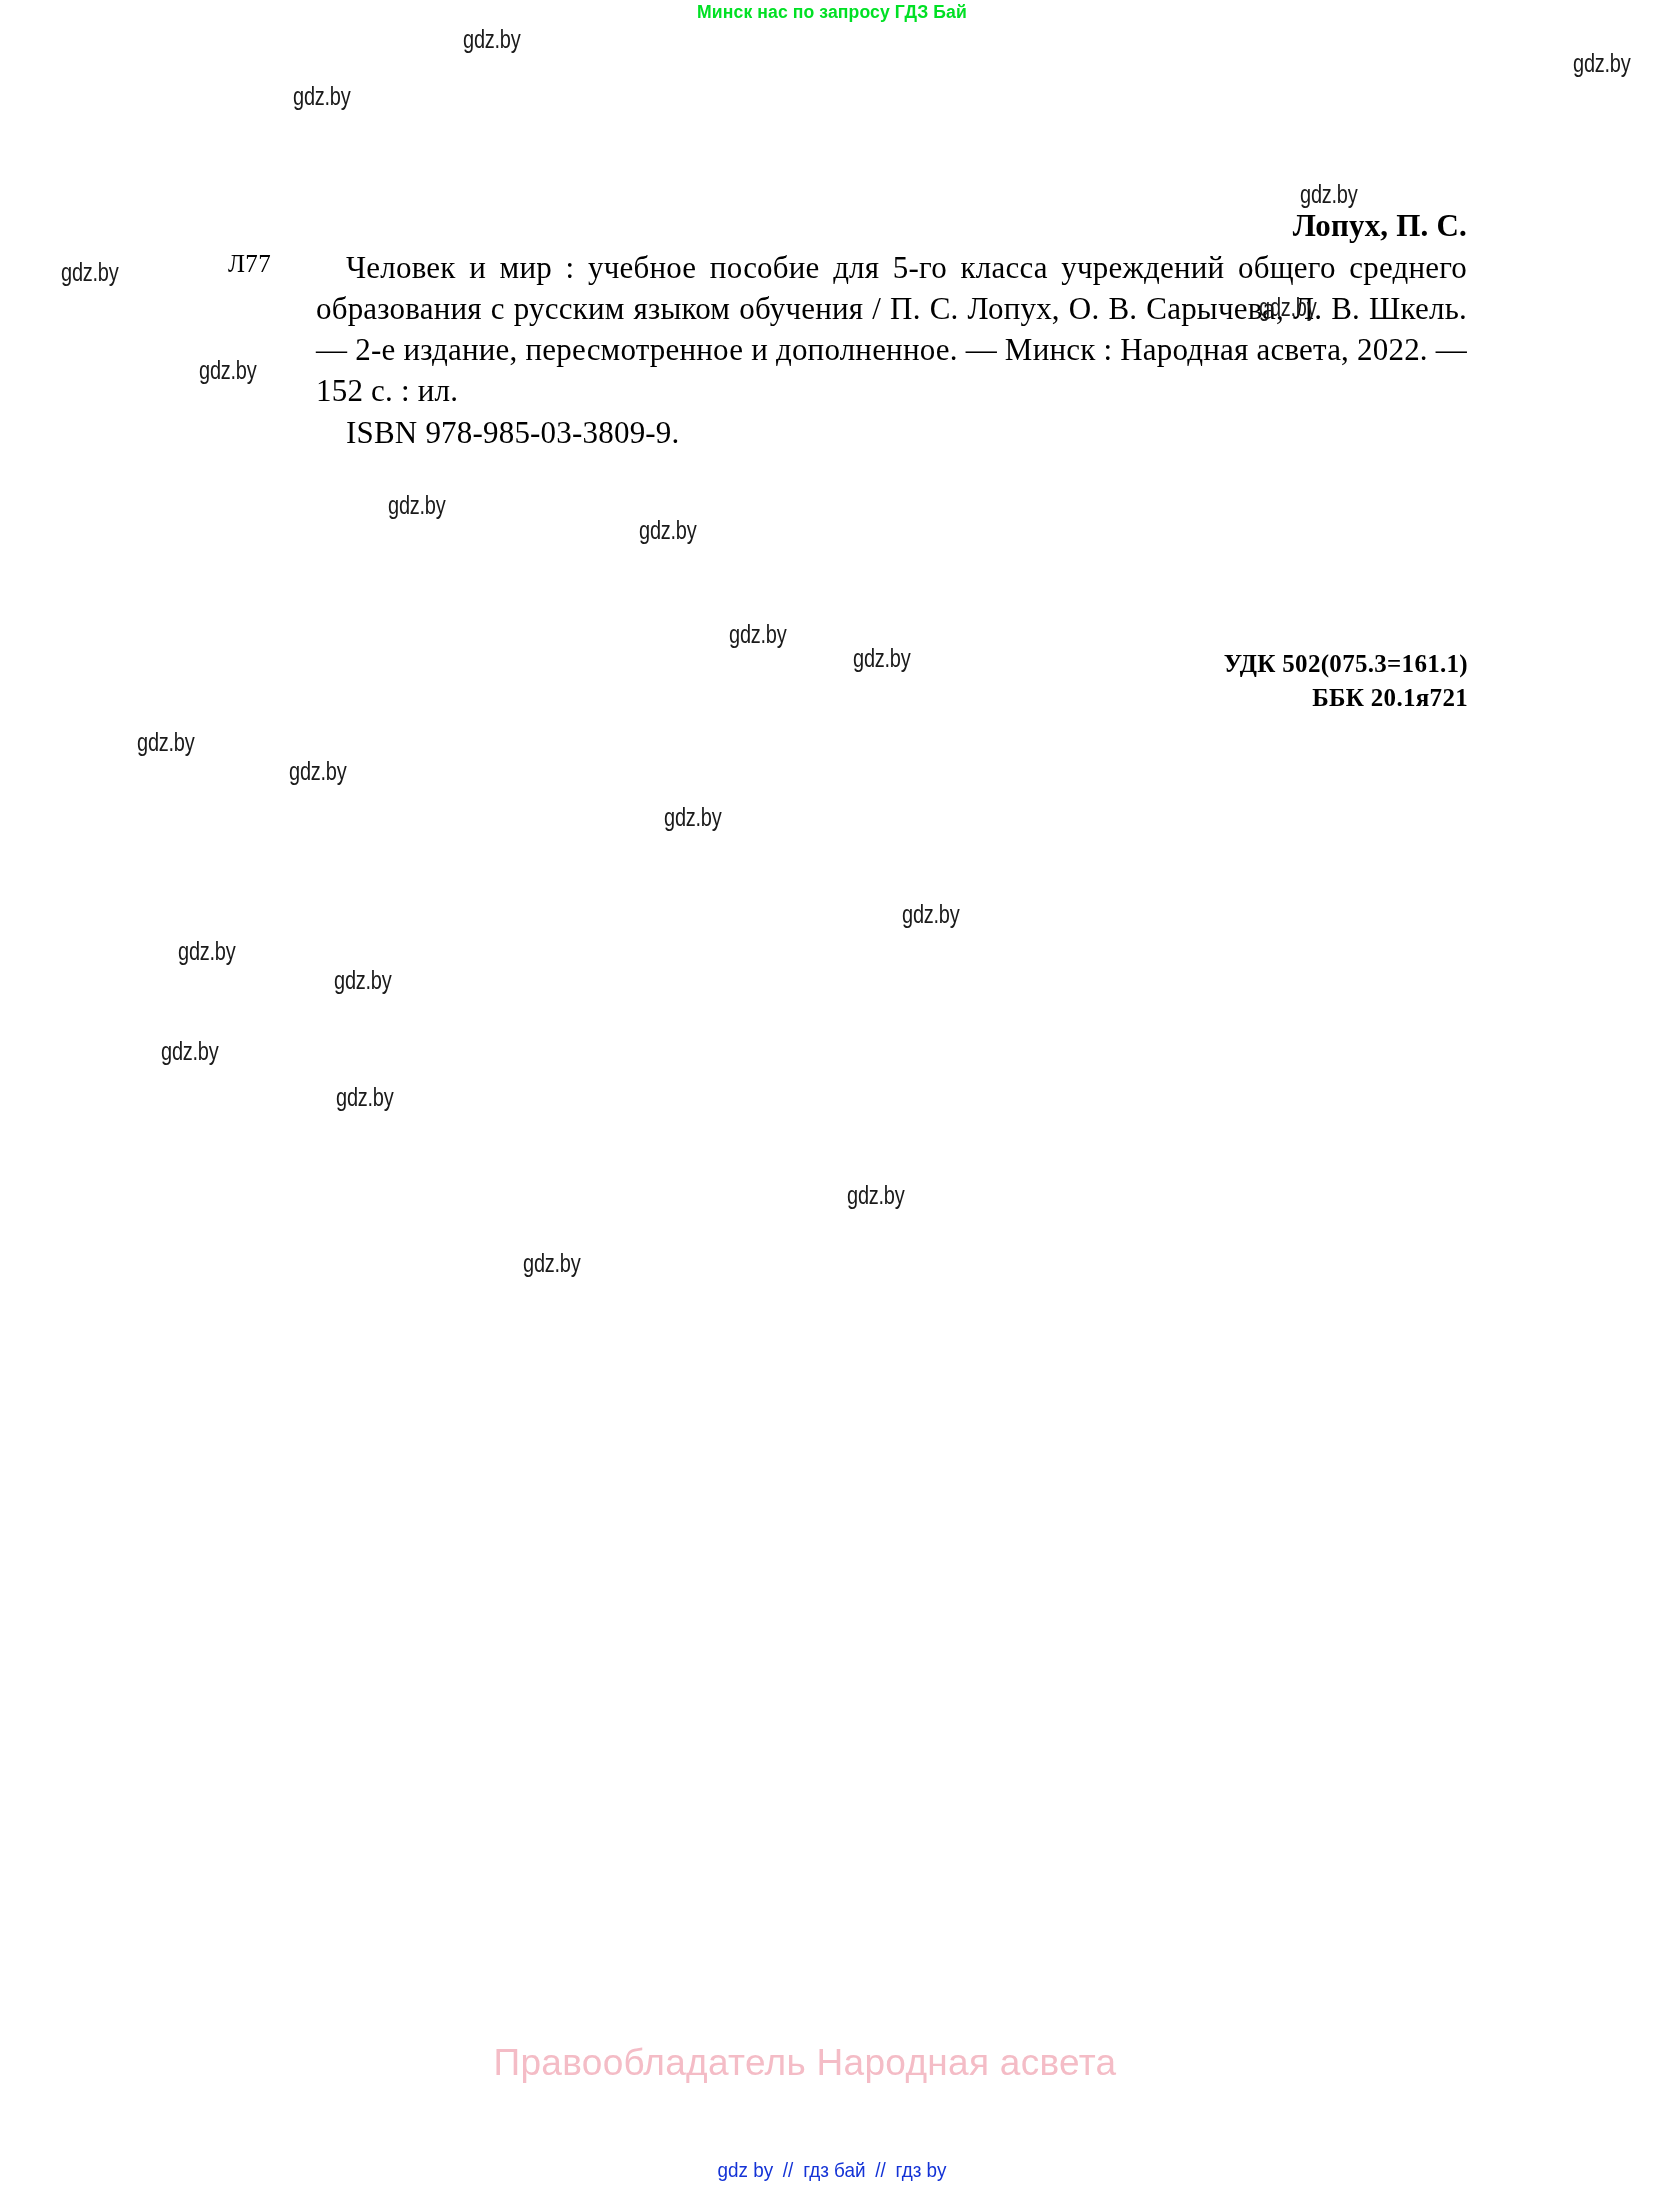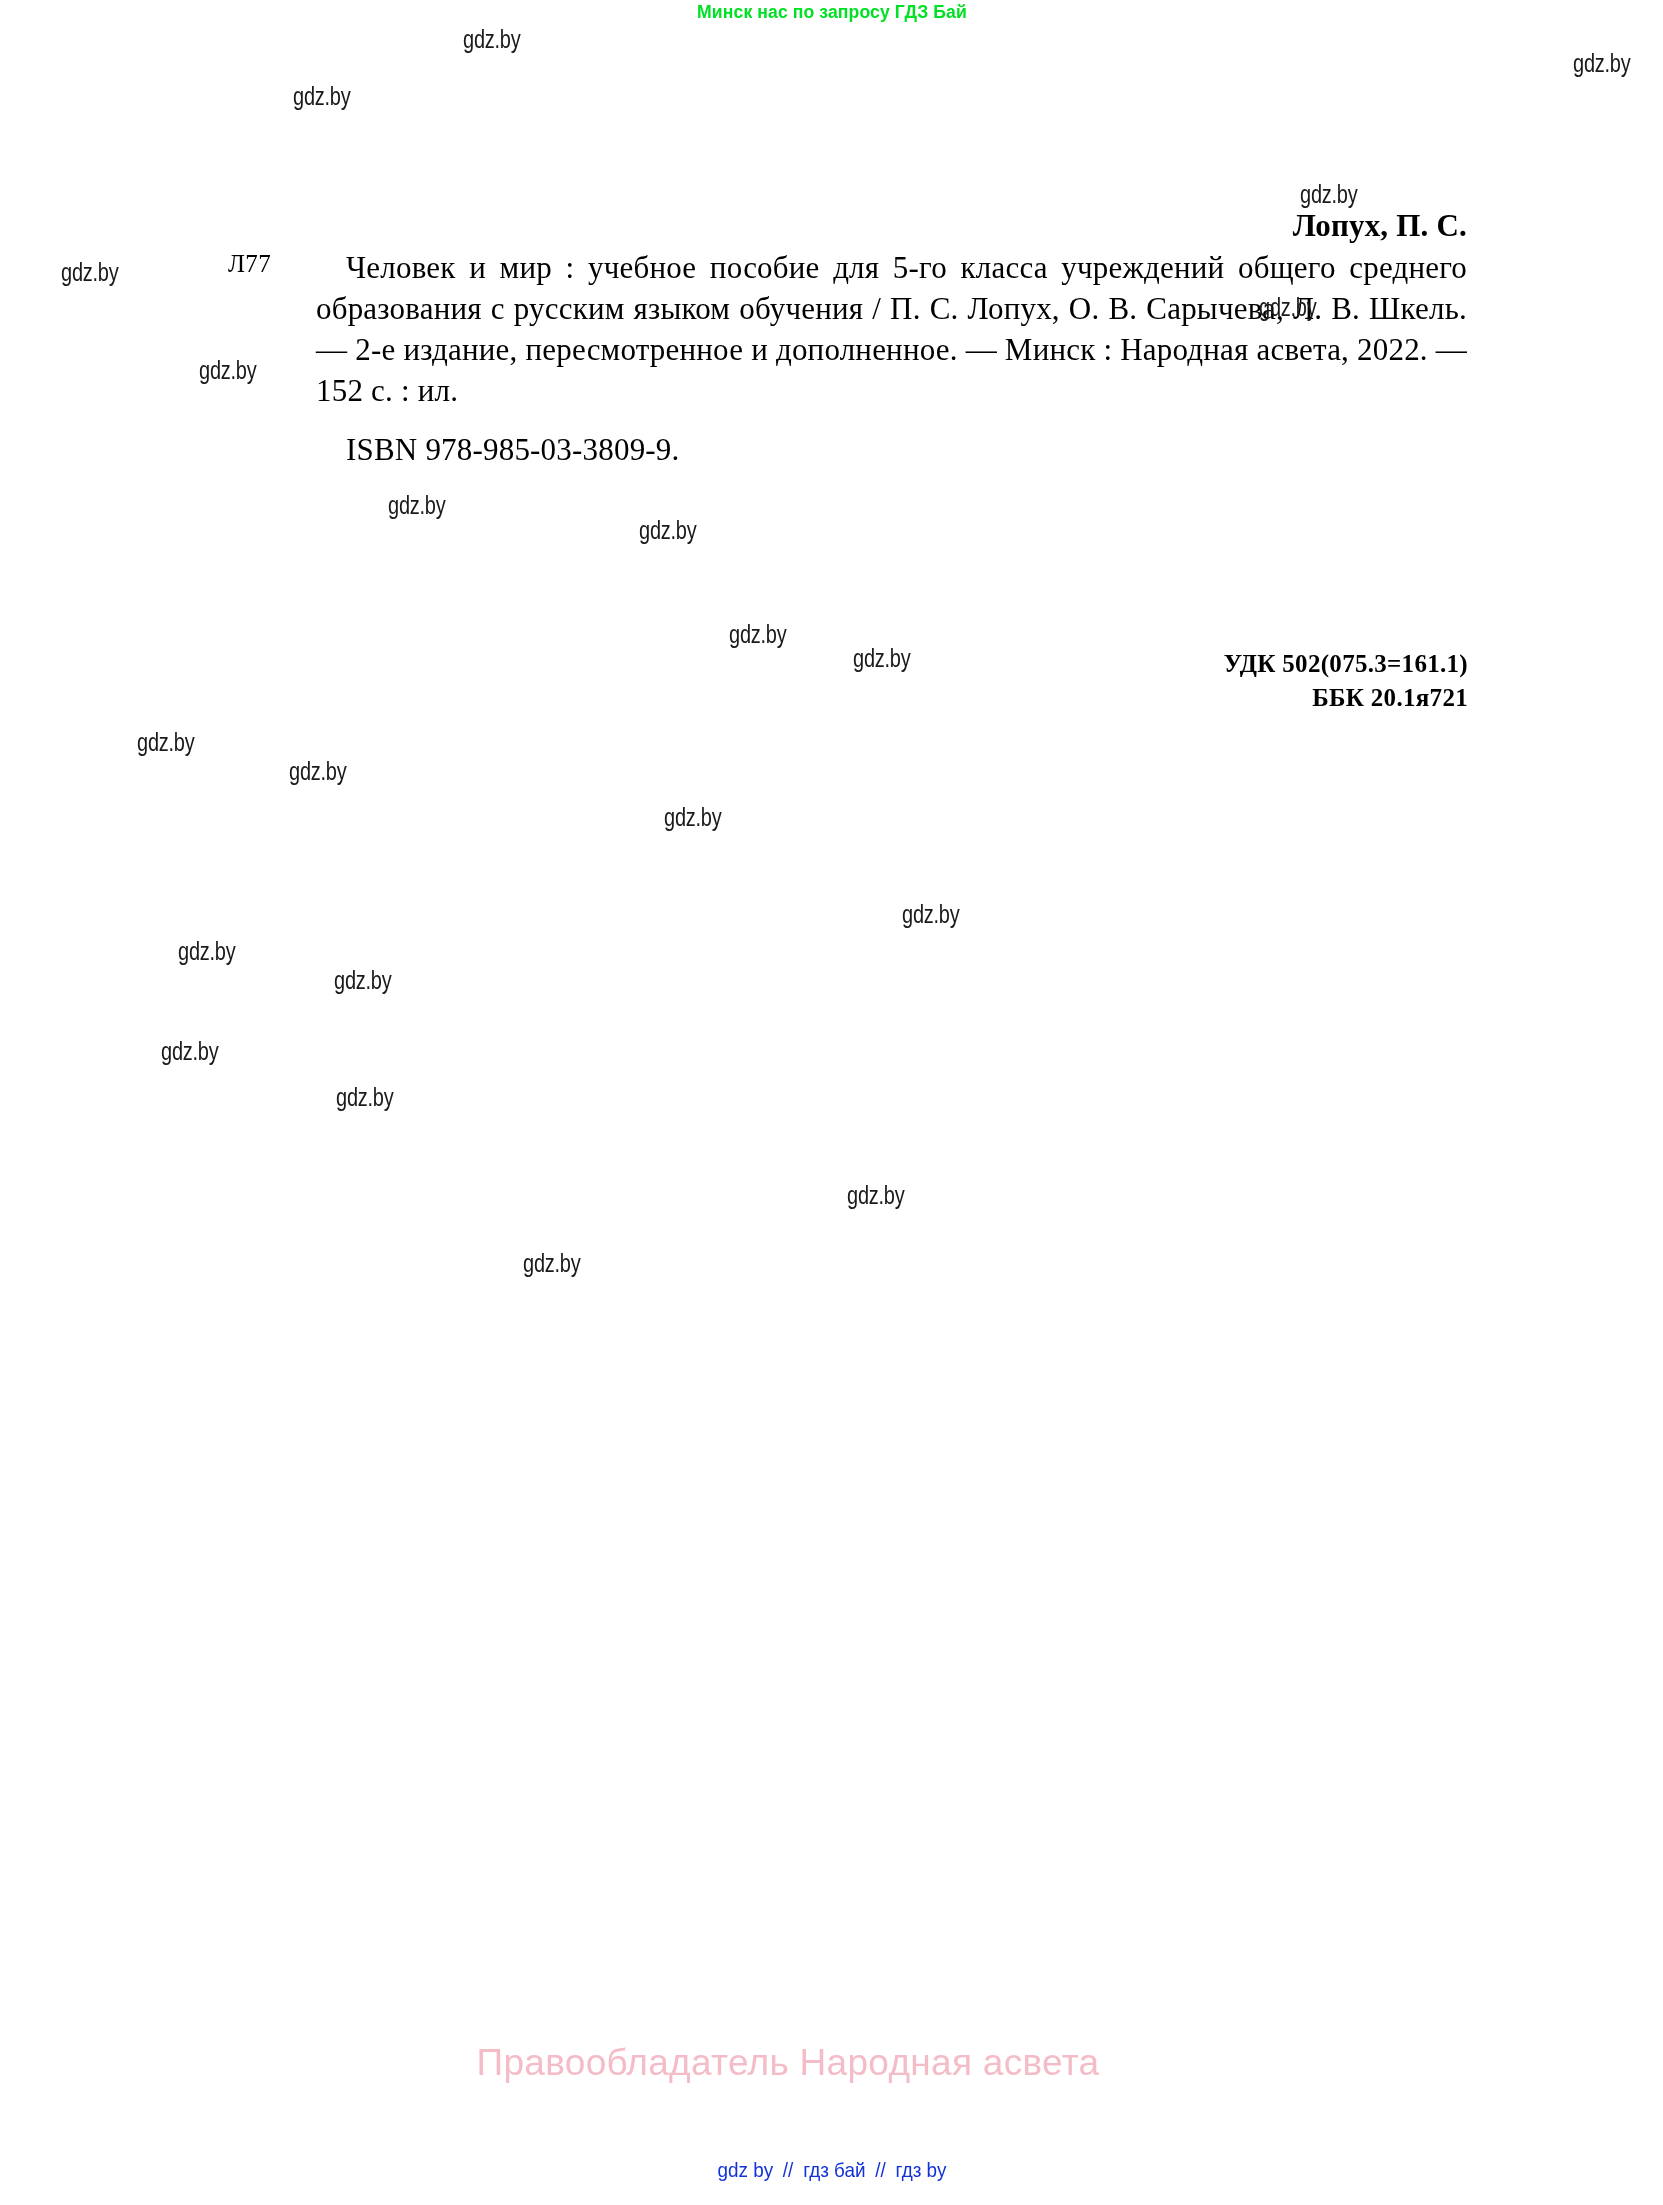--- a/index.html
+++ b/index.html
@@ -79,21 +79,21 @@
     line-height: 1.33;
     text-align: justify;
     text-justify: inter-word;
     letter-spacing: 0.2px;
   }
   .entry-body .first-line-indent {
     display: inline-block;
     width: 30px;
   }
   .isbn-line {
-    margin: 18px 0 0 88px;
+    margin: 1px 0 0 88px;
     font-size: 31px;
     line-height: 1.3;
     text-indent: 30px;
     letter-spacing: 0.2px;
   }
   .first-edition-note {
     margin: 32px 0 0 88px;
     font-size: 31px;
     line-height: 1.3;
     text-indent: 30px;
@@ -119,20 +119,21 @@
     left: 0;
     top: 2042px;
     width: 1576px;
     text-align: center;
     font-family: "Liberation Sans", "DejaVu Sans", sans-serif;
     font-size: 37px;
     font-weight: 400;
     color: #f4bcc6;
     white-space: nowrap;
     letter-spacing: 0.3px;
+    padding-left: 17px;
   }
 
   
   #footer-links {
     position: absolute;
     left: 0;
     top: 2158px;
     width: 1664px;
     text-align: center;
     font-family: "Liberation Sans", "DejaVu Sans", sans-serif;

